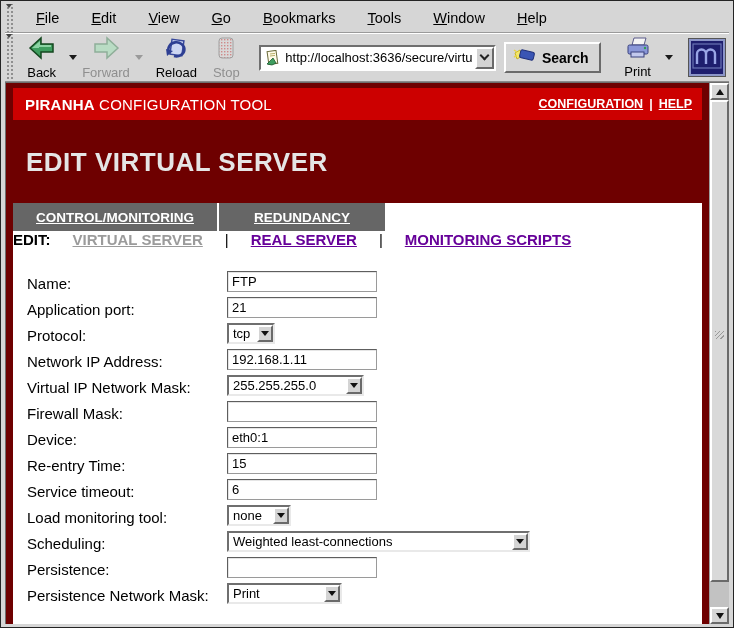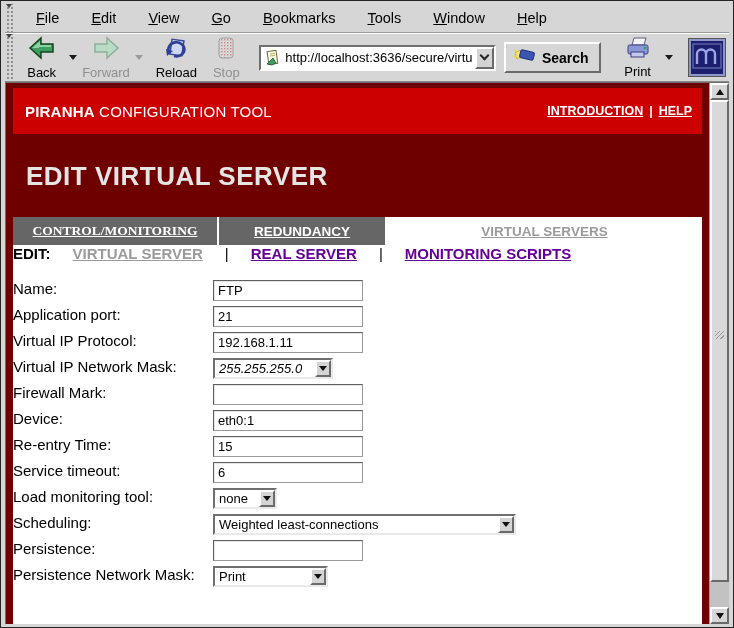--- a/index.html
+++ b/index.html
@@ -82,56 +82,56 @@
   .content-row {
     display:flex; height:542px;
     border-top:1px solid #6e6e6e; border-left:1px solid #6e6e6e;
   }
   .page {
     flex:1; background:#6e0000; padding:0 7px; overflow:hidden;
     display:flex; flex-direction:column;
   }
 
   .redbar {
-    margin-top:5px; height:46px; background:#cc0000; flex:none;
+    margin-top:5px; height:32px; background:#cc0000; flex:none;
     display:flex; align-items:center; justify-content:space-between; padding:0 10px 0 12px;
   }
   .brand { color:#fff; font-size:15px; letter-spacing:.2px; }
   .brand b { font-weight:bold; }
   .hdr-links { color:#fff; font-size:12.5px; font-weight:bold; display:flex; gap:6px; align-items:center;}
   .hdr-links a { color:#fff; text-decoration:underline; cursor:pointer; }
 
   .page-title {
     color:#e5e5e5; font-size:26px; font-weight:bold; letter-spacing:.5px;
     margin:27px 0 25px 13px; flex:none;
   }
 
   .tabrow { display:flex; height:28px; background:#ffffff; flex:none; }
   .tab {
     background:#666666; color:#fff; font-size:13.5px; font-weight:bold;
     display:flex; align-items:center; justify-content:center;
     text-decoration:underline; cursor:pointer; margin-right:2px; white-space:nowrap;
   }
-  .tab.t1 { width:204px;font-family:Liberation Serif, serif; } .tab.t2 { width:162px; } .tab.t3 { width:166px; }
+  .tab.t1 { width:204px; } .tab.t2 { width:162px; } .tab.t3 { width:166px; }
   .tab.active {
     background:#ffffff; color:#9b9b9b; flex:1; margin-right:0;
   }
 
   .subnav {
     height:29px; background:#ffffff; display:flex; gap:22px;
     padding-left:0; font-size:15px; font-weight:bold; flex:none;
   }
   .subnav .prefix { color:#000; }
   .subnav .current { color:#9b9b9b; text-decoration:underline; }
   .subnav .sep { color:#000; font-weight:normal; }
   .subnav a { color:#660099; text-decoration:underline; cursor:pointer; }
 
   
   .formarea { background:#ffffff; flex:1; padding-top:6px; }
-  .frow { height:26px; display:flex; align-items:flex-start; }
+  .frow { height:26px; display:flex; align-items:flex-end; padding-left:14px; }
   .flabel { width:200px; font-size:15px; color:#000; flex:none; white-space:nowrap; }
   .tinput {
     height:21px; border:1px solid #9a9a9a; border-top-color:#5e5e5e; border-left-color:#5e5e5e;
     box-shadow:inset 1px 1px 0 rgba(0,0,0,.10);
     font-family:"Liberation Sans",sans-serif; font-size:13px; color:#000; padding:1px 4px;
     background:#fff; outline:none;
   }
   .w150 { width:150px; }
 
   .combo {
@@ -140,21 +140,21 @@
   }
   .combo .cval { flex:1; font-size:13px; color:#000; padding:0 4px; display:flex; align-items:center; white-space:nowrap; overflow:hidden; }
   .combo .cbtn {
     width:16px; background:#d4d4d4; border:2px solid; border-color:#ffffff #6a6a6a #6a6a6a #ffffff;
     display:flex; align-items:center; justify-content:center; flex:none;
   }
   .combo .cbtn i {
     width:0; height:0; border-left:4px solid transparent; border-right:4px solid transparent;
     border-top:5px solid #111;
   }
-  .cw48 { width:48px; } .cw120 { width:120px;font-style:italic; } .cw64 { width:64px; } .cw303 { width:303px; } .cw115 { width:115px; }
+  .cw48 { width:48px; } .cw120 { width:137px; } .cw64 { width:64px; } .cw303 { width:303px; } .cw115 { width:115px; }
 
   .radio-group { display:flex; align-items:center; gap:6px; font-size:15px; }
   .radio {
     width:13px; height:13px; border-radius:50%; background:#fdfdfd;
     border:1px solid #777; box-shadow:inset 1px 1px 1px rgba(0,0,0,.45), 1px 1px 0 #fff;
     display:inline-flex; align-items:center; justify-content:center; cursor:pointer;
   }
   .radio.checked::after { content:""; width:5px; height:5px; border-radius:50%; background:#0a0a0a; }
   .radio-lbl { margin-right:8px; }
 
@@ -310,32 +310,31 @@
       </span>
     </div>
   </div>
 
   <div class="content-row">
     <div class="page">
 
       <div class="redbar">
         <span class="brand"><b>PIRANHA</b><span> CONFIGURATION TOOL</span></span>
         <span class="hdr-links">
-          <a>INTRODUCTION</a>
+          <a>CONFIGURATION</a>
           <span>|</span>
           <a>HELP</a>
         </span>
       </div>
 
       <div class="page-title">EDIT VIRTUAL SERVER</div>
 
       <div class="tabrow">
         <div class="tab t1">CONTROL/MONITORING</div>
         <div class="tab t3">REDUNDANCY</div>
-        <div class="tab active">VIRTUAL SERVERS</div>
       </div>
 
       <div class="subnav">
         <span class="prefix">EDIT:</span>
         <span class="current">VIRTUAL SERVER</span>
         <span class="sep">|</span>
         <a>REAL SERVER</a>
         <span class="sep">|</span>
         <a>MONITORING SCRIPTS</a>
       </div>
@@ -345,38 +344,47 @@
         <div class="frow">
           <span class="flabel">Name:</span>
           <input class="tinput w150" type="text" value="FTP" style="">
         </div>
 
         <div class="frow">
           <span class="flabel">Application port:</span>
           <input class="tinput w150" type="text" value="21" style="">
         </div>
 
-
-        <div class="frow">
-          <span class="flabel">Virtual IP Protocol:</span>
+        <div class="frow">
+          <span class="flabel">Protocol:</span>
+          <span class="combo cw48">
+            <span class="cval">tcp</span>
+            <span class="cbtn">
+                <i></i>
+              </span>
+          </span>
+        </div>
+
+        <div class="frow">
+          <span class="flabel">Network IP Address:</span>
           <input class="tinput w150" type="text" value="192.168.1.11" style="">
         </div>
 
         <div class="frow">
           <span class="flabel">Virtual IP Network Mask:</span>
           <span class="combo cw120">
             <span class="cval">255.255.255.0</span>
             <span class="cbtn">
                 <i></i>
               </span>
           </span>
         </div>
 
         <div class="frow">
-          <span class="flabel">Firewall Mark:</span>
+          <span class="flabel">Firewall Mask:</span>
           <input class="tinput w150" type="text" value="" style="">
         </div>
 
         <div class="frow">
           <span class="flabel">Device:</span>
           <input class="tinput w150" type="text" value="eth0:1" style="">
         </div>
 
         <div class="frow">
           <span class="flabel">Re-entry Time:</span>

